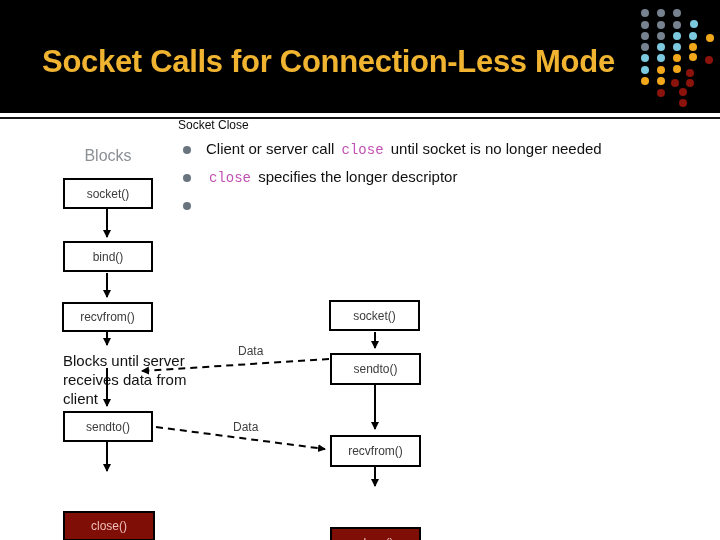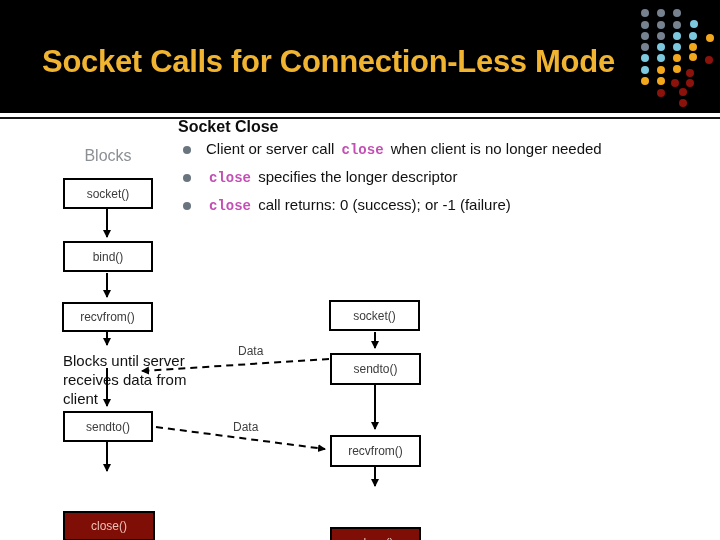--- a/index.html
+++ b/index.html
@@ -10,28 +10,28 @@
   
   .header{position:absolute;left:0;top:0;width:720px;height:113px;background:#000000;}
   .title{
     position:absolute;left:42px;top:44px;width:600px;
     font-size:31px;font-weight:700;letter-spacing:-0.3px;color:#f0b431;
     white-space:nowrap;
   }
   .header-rule{position:absolute;left:0;top:117px;width:720px;height:2px;background:#161616;}
   .hdot{position:absolute;width:8px;height:8px;border-radius:50%;margin:-4px 0 0 -4px;}
   
-  .heading{position:absolute;left:178px;top:118px;font-size:16px;font-weight:700;color:#0d0d0d;text-align:right;}
+  .heading{position:absolute;left:178px;top:118px;font-size:12px;font-weight:400;color:#0d0d0d;text-align:right;}
   .bullets{position:absolute;left:183px;top:140px;width:470px;margin:0;padding:0;list-style:none;}
   .bullets li{display:flex;margin:0 0 9px 0;}
   .bdot{flex:0 0 8px;width:8px;height:8px;border-radius:50%;background:#68747e;margin:6px 15px 0 0;}
   .btext{font-size:15px;line-height:18px;color:#111111;}
   .mono{
     font-family:"Liberation Mono","DejaVu Sans Mono",monospace;
-    font-weight:700;color:#c350b4;font-size:14px;padding:0 3px;
+    font-weight:400;color:#c350b4;font-size:14px;padding:0 3px;
   }
   
   .col-label{position:absolute;font-size:16px;color:#8b9095;text-align:center;}
   .fbox{
     position:absolute;box-sizing:border-box;border:2px solid #000;background:#ffffff;
     display:flex;align-items:center;justify-content:center;
     font-size:12px;color:#3c3c3c;
   }
   .fbox--dark{background:#7e0e06;color:#efc0ba;margin-top:35px;}
   .note{position:absolute;left:63px;top:351px;width:140px;font-size:15px;line-height:19px;color:#111;}
@@ -79,29 +79,28 @@
         <span class="hdot" style="left: 683px; top: 92px; background: rgb(140, 18, 12);"></span>
         <span class="hdot" style="left: 683px; top: 103px; background: rgb(140, 18, 12);"></span>
       </div>
   </div>
   <div class="header-rule"></div>
 
   <div class="heading">Socket Close</div>
   <ul class="bullets">
     <li>
       <span class="bdot"></span>
-      <span class="btext"><span>Client or server call </span><span class="mono">close</span><span> when client is no longer needed</span></span>
+      <span class="btext"><span>Client or server call </span><span class="mono">close</span><span> until socket is no longer needed</span></span>
     </li>
     <li>
       <span class="bdot"></span>
       <span class="btext"><span></span><span class="mono">close</span><span> specifies the longer descriptor</span></span>
     </li>
     <li>
       <span class="bdot"></span>
-      <span class="btext"><span></span><span class="mono">close</span><span> call returns: 0 (success); or -1 (failure)</span></span>
     </li>
   </ul>
 
   <div class="col-label" style="left:63px;top:147px;width:90px;">Blocks</div>
 
   <div class="fbox" style="left:63px;top:178px;width:90px;height:31px;">socket()</div>
   <div class="fbox" style="left:63px;top:241px;width:90px;height:31px;">bind()</div>
   <div class="fbox" style="left:62px;top:302px;width:91px;height:30px;">recvfrom()</div>
   <div class="fbox" style="left:63px;top:411px;width:90px;height:31px;">sendto()</div>
   <div class="fbox fbox--dark" style="left:63px;top:476px;width:92px;height:30px;">close()</div>

